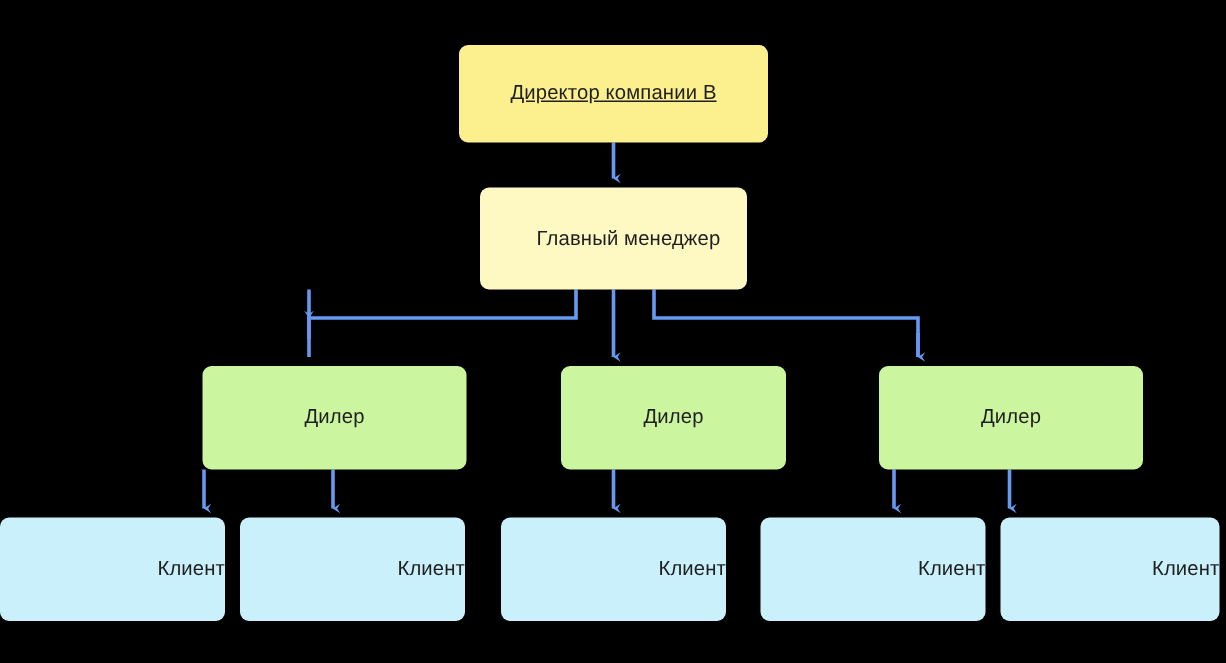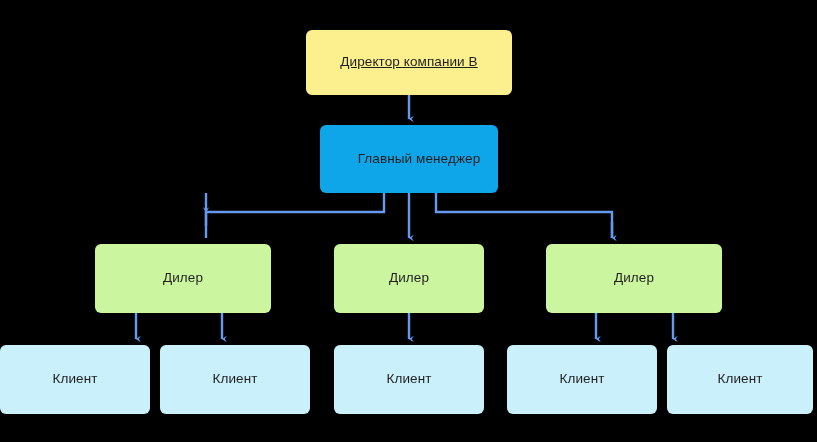--- a/index.html
+++ b/index.html
@@ -23,23 +23,23 @@
     align-items: center;
     justify-content: center;
     text-align: center;
     color: #1f1f1f;
     font-size: 13.5px;
     line-height: 1.25;
     letter-spacing: 0.1px;
     white-space: nowrap;
   }
   .node-director { background: #FCEF8D; text-decoration: underline; }
-  .node-manager  { background: #0ea5e9; padding-left: 20px; }
-  .node-dealer   { background: #CCF5A0; }
-  .node-client   { background: #CAF0FC; }
+  .node-manager  { background: #fef9c3; padding-left: 20px; }
+  .node-dealer   { background: #CCF5A0; margin-left: 40px; }
+  .node-client   { background: #CAF0FC; justify-content: flex-end; }
 
   #edge-layer {
     position: absolute;
     left: 0;
     top: 0;
     width: 817px;
     height: 442px;
     pointer-events: none;
   }
 </style>

